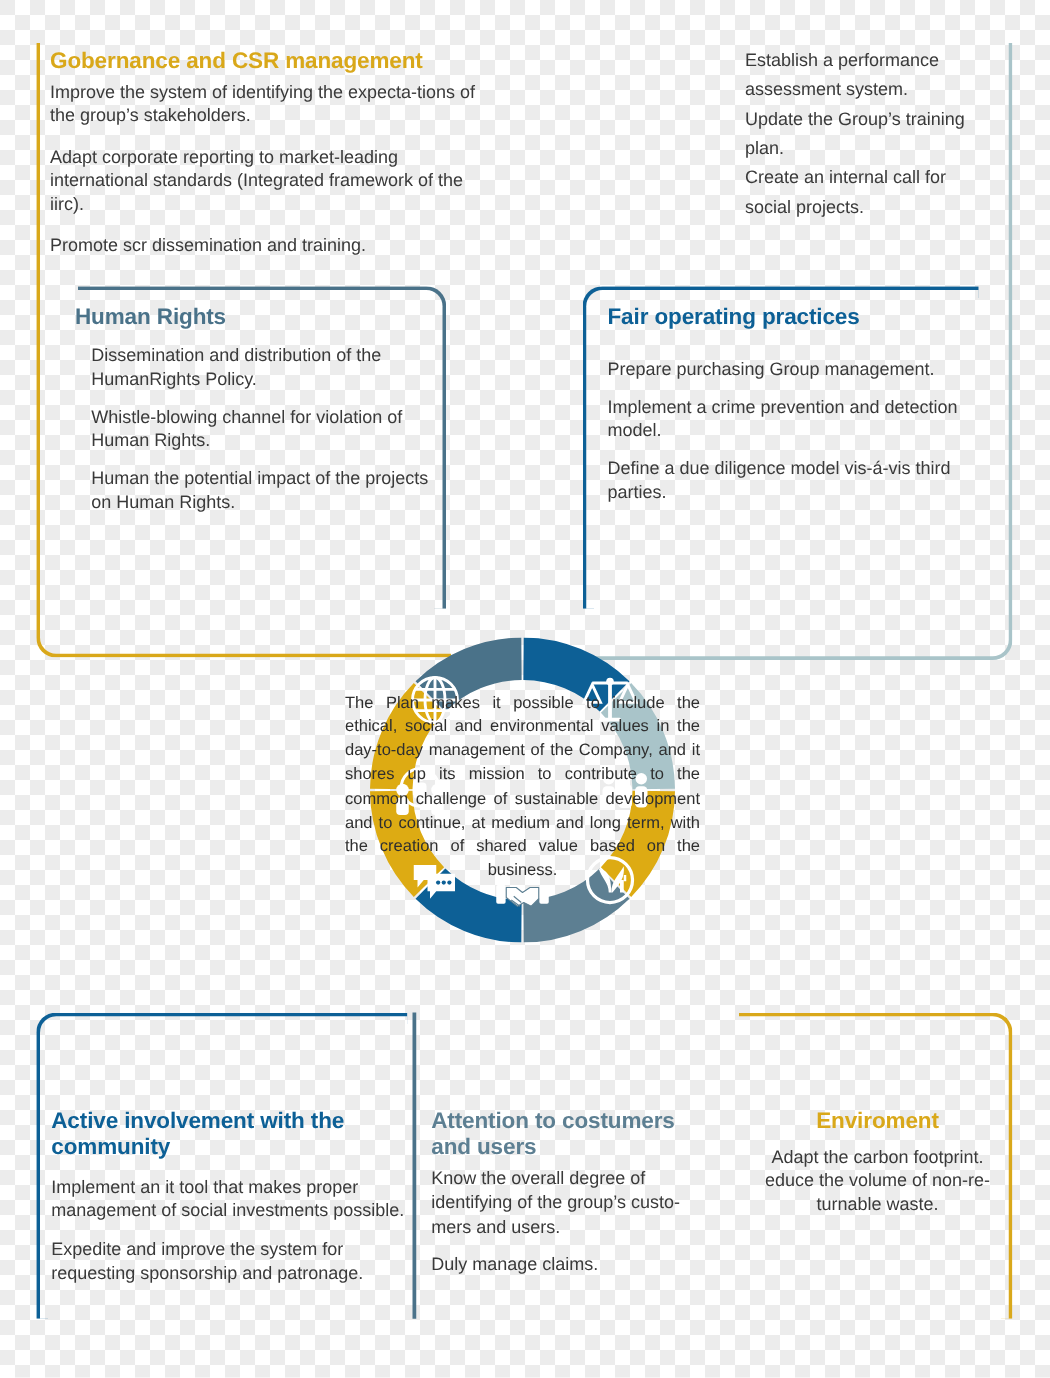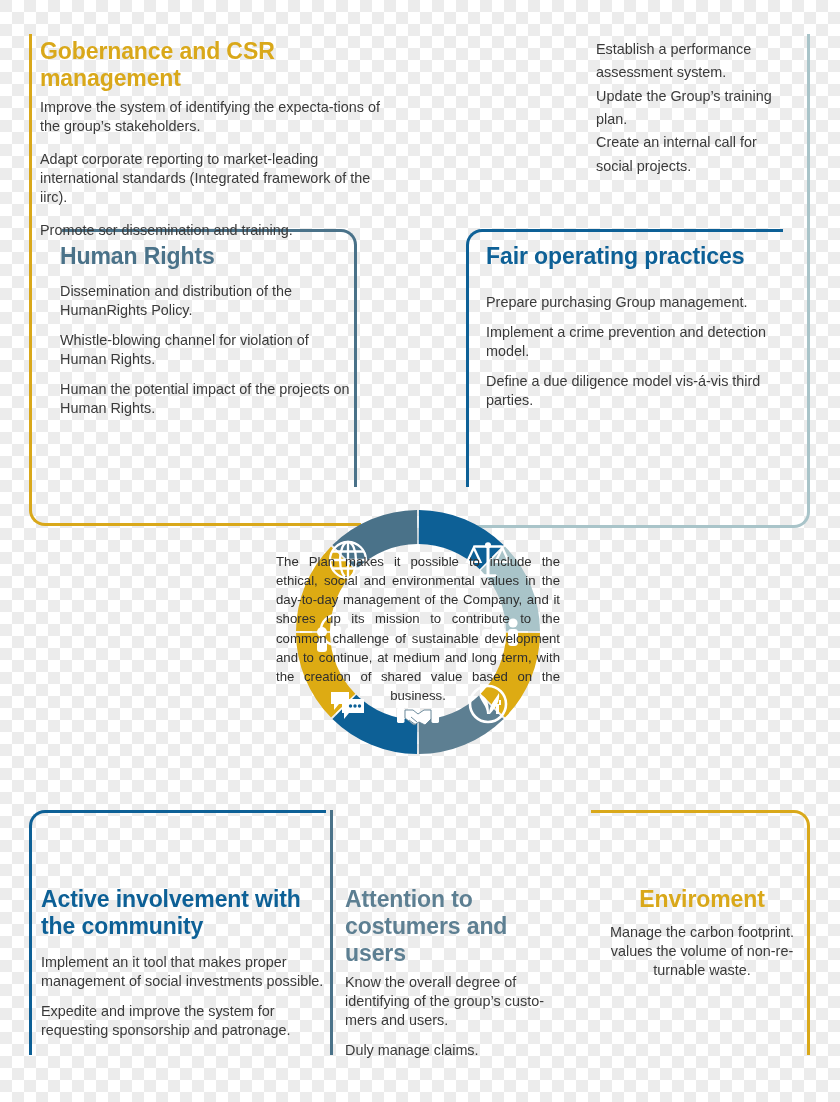--- a/index.html
+++ b/index.html
@@ -60,38 +60,38 @@
     left:591px;top:810px;width:219px;height:245px;
     border-top:3px solid #d9a81a;
     border-right:3px solid #d9a81a;
     border-top-right-radius:16px;
   }
 
   
   .block{position:absolute;}
   .block h2{
     margin:0 0 6px 0;
-    font-size:23px;font-weight:700;letter-spacing:-0.1px;line-height:1.18;
+    font-size:18px;font-weight:700;letter-spacing:-0.1px;line-height:1.18;
   }
   .block p{margin:0 0 11px 0;font-size:14.4px;line-height:1.32;}
   .block p:last-child{margin-bottom:0;}
   .loose p{margin-bottom:14px;}
 
   .c-gold{color:#d9a81a;}
   .c-lightblue{color:#a9c4c9;}
   .c-slate{color:#4a7289;}
   .c-blue{color:#0d6096;}
   .c-slate2{color:#5d7f92;}
 
   #b-gov{left:40px;top:38px;width:346px;}
   #b-emp{left:596px;top:38px;width:200px;}
   #b-emp p{line-height:1.62;margin-bottom:0;}
   #b-hr{left:58px;top:243px;width:292px;}
   #b-hr h2{margin-left:2px;}
-  #b-hr .body{margin-left:2px;margin-top:12px;}
+  #b-hr .body{margin-left:2px;margin-top:12px;padding-left:13px;}
   #b-fop{left:486px;top:243px;width:300px;}
   #b-fop .body{margin-top:23px;}
   #b-act{left:41px;top:886px;width:287px;}
   #b-act .body{margin-top:13px;}
   #b-att{left:345px;top:886px;width:218px;}
   #b-att .body{margin-top:6px;}
   #b-env{left:596px;top:886px;width:212px;text-align:center;}
   #b-env .body{margin-top:10px;}
 
   
@@ -160,21 +160,21 @@
     <h2 class="c-slate2">Attention to costumers and users</h2>
     <div class="body">
       <p>Know the overall  degree of identifying of the group’s custo-mers  and users.</p>
       <p>Duly manage claims.</p>
     </div>
   </div>
 
   <div class="block" id="b-env">
     <h2 class="c-gold">Enviroment</h2>
     <div class="body">
-      <p>Manage the carbon footprint. values the volume of non-re-turnable waste.</p>
+      <p>Adapt the carbon footprint. educe the volume of non-re-turnable waste.</p>
     </div>
   </div>
 
   <div class="donut">
     <svg width="244" height="244" viewBox="0 0 244 244">
       <g id="wheel-segments">
           <path d="M122.95817590842279 0.003762767335658168 A122 122 0 0 1 207.5868339440444 35.058100691124935 L183.7347654678353 59.28781033458192 A88 88 0 0 0 122.6911432782066 34.002714127258514 Z" fill="#0d6096"></path>
           <path d="M208.94189930887507 36.4131660559556 A122 122 0 0 1 243.99623723266433 121.04182409157721 L209.9972858727415 121.3088567217934 A88 88 0 0 0 184.71218966541807 60.2652345321647 Z" fill="#a9c4c9"></path>
           <path d="M243.99623723266433 122.95817590842279 A122 122 0 0 1 208.94189930887507 207.58683394404443 L184.71218966541807 183.7347654678353 A88 88 0 0 0 209.9972858727415 122.6911432782066 Z" fill="#ddab13"></path>
           <path d="M207.58683394404443 208.94189930887504 A122 122 0 0 1 122.95817590842276 243.99623723266433 L122.69114327820658 209.9972858727415 A88 88 0 0 0 183.7347654678353 184.71218966541807 Z" fill="#5d7f92"></path>

